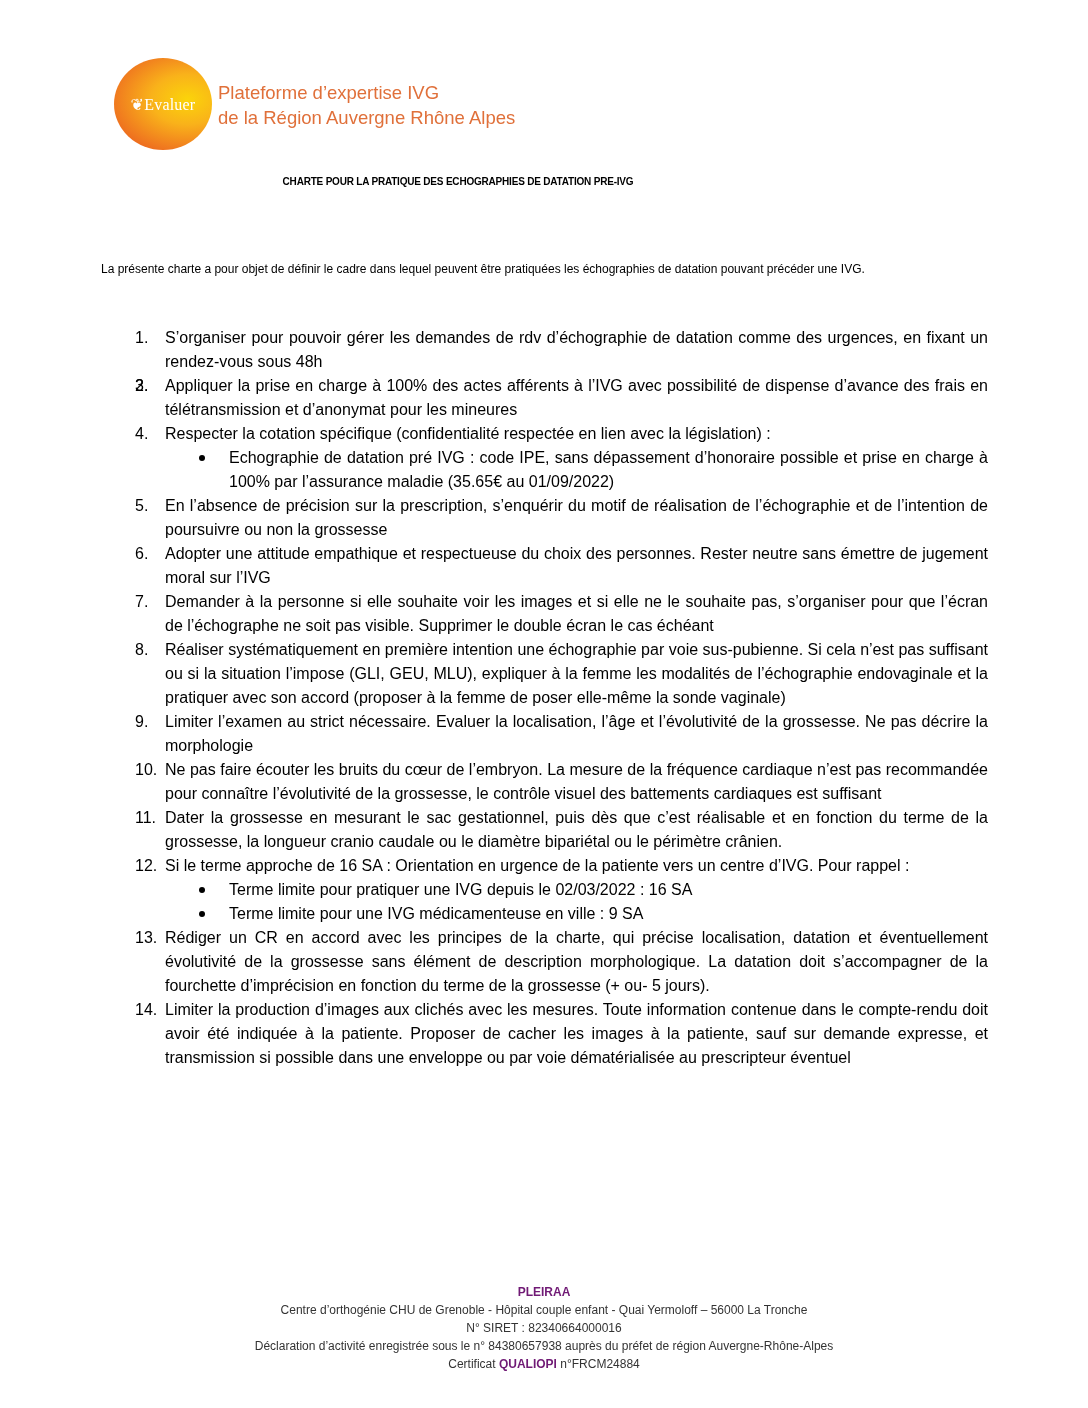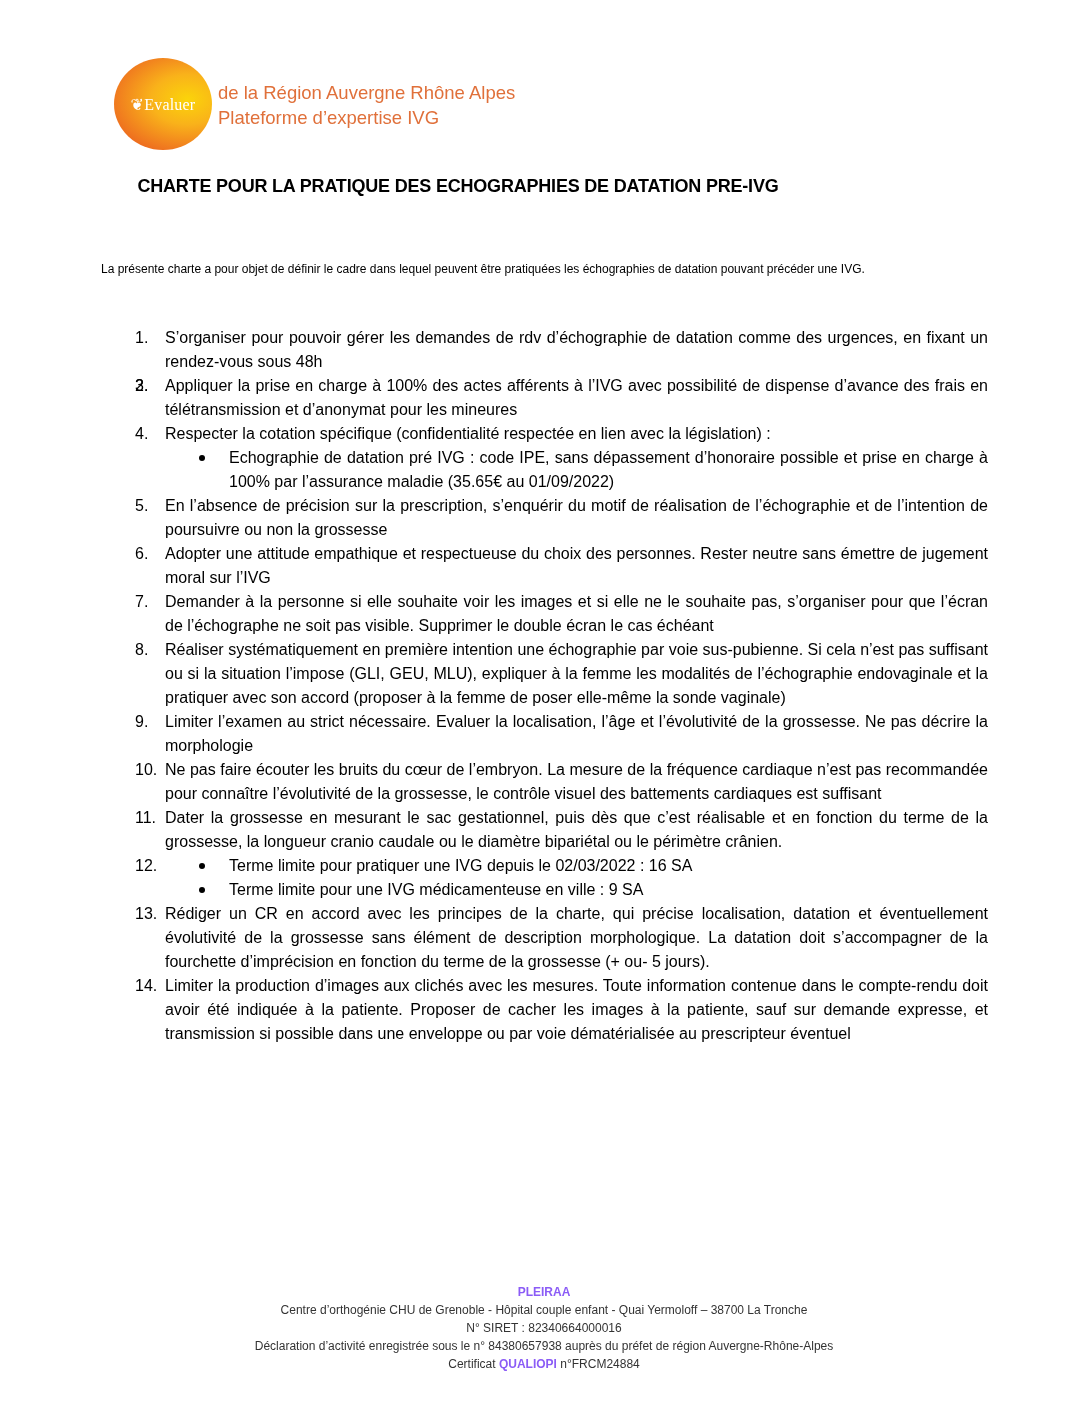--- a/index.html
+++ b/index.html
@@ -17,21 +17,21 @@
   .logo-text {
     font-family: "Liberation Serif", "DejaVu Serif", serif;
     color: #fff; font-size: 16px; letter-spacing: 0.2px;
   }
   .brand {
     position: absolute; left: 218px; top: 80px;
     color: #e0703a; font-size: 18.5px; line-height: 25px;
   }
   .title {
     position: absolute; left: 0; top: 176px; width: 916px; text-align: center;
-    font-weight: bold; font-size: 18px; letter-spacing: -0.2px;
+    font-weight: bold; font-size: 10px; letter-spacing: -0.2px;
   }
   .intro {
     position: absolute; left: 101px; top: 257px; width: 887px;
     font-size: 12px; line-height: 24px; text-align: justify;
   }
   ol.items {
     position: absolute; left: 101px; top: 326px; width: 887px;
     margin: 0; padding: 0; list-style: none;
     font-size: 16px; line-height: 24px;
   }
@@ -48,31 +48,31 @@
     position: relative; padding-left: 64px; text-align: justify;
   }
   .bullet {
     position: absolute; left: 34px; top: 9px; width: 6px; height: 6px;
     border-radius: 50%; background: #000;
   }
   .footer {
     position: absolute; left: 0; top: 1283px; width: 1088px; text-align: center;
     font-size: 12px; line-height: 18px; color: #333;
   }
-  .footer b { color: #8b5cf6; }
+  .footer b { color: #701a75; }
 </style>
 </head>
 <body>
 
 <div class="logo">
   <span class="logo-text">❦Evaluer</span>
 </div>
 <div class="brand">
+  <div>Plateforme d’expertise IVG</div>
   <div>de la Région Auvergne Rhône Alpes</div>
-  <div>Plateforme d’expertise IVG</div>
 </div>
 
 <div class="title">CHARTE POUR LA PRATIQUE DES ECHOGRAPHIES DE DATATION PRE-IVG</div>
 
 <div class="intro">La présente charte a pour objet de définir le cadre dans lequel peuvent être pratiquées les échographies de datation pouvant précéder une IVG.</div>
 
 <ol class="items">
   <li><span class="num">1.</span><span>S’organiser pour pouvoir gérer les demandes de rdv d’échographie de datation comme des urgences, en fixant un rendez-vous sous 48h</span></li>
   <li><span class="num">2.</span></li>
   <li><span class="num">3.</span><span>Appliquer la prise en charge à 100% des actes afférents à l’IVG avec possibilité de dispense d’avance des frais en télétransmission et d’anonymat pour les mineures</span></li>
@@ -81,29 +81,29 @@
       <li><span class="bullet"></span><span>Echographie de datation pré IVG : code IPE, sans dépassement d’honoraire possible et prise en charge à 100% par l’assurance maladie (35.65€ au 01/09/2022)</span></li>
     </ul>
   </li>
   <li><span class="num">5.</span><span>En l’absence de précision sur la prescription, s’enquérir du motif de réalisation de l’échographie et de l’intention de poursuivre ou non la grossesse</span></li>
   <li><span class="num">6.</span><span>Adopter une attitude empathique et respectueuse du choix des personnes. Rester neutre sans émettre de jugement moral sur l’IVG</span></li>
   <li><span class="num">7.</span><span>Demander à la personne si elle souhaite voir les images et si elle ne le souhaite pas, s’organiser pour que l’écran de l’échographe ne soit pas visible. Supprimer le double écran le cas échéant</span></li>
   <li><span class="num">8.</span><span>Réaliser systématiquement en première intention une échographie par voie sus-pubienne. Si cela n’est pas suffisant ou si la situation l’impose (GLI, GEU, MLU), expliquer à la femme les modalités de l’échographie endovaginale et la pratiquer avec son accord (proposer à la femme de poser elle-même la sonde vaginale)</span></li>
   <li><span class="num">9.</span><span>Limiter l’examen au strict nécessaire. Evaluer la localisation, l’âge et l’évolutivité de la grossesse. Ne pas décrire la morphologie</span></li>
   <li><span class="num">10.</span><span>Ne pas faire écouter les bruits du cœur de l’embryon. La mesure de la fréquence cardiaque n’est pas recommandée pour connaître l’évolutivité de la grossesse, le contrôle visuel des battements cardiaques est suffisant</span></li>
   <li><span class="num">11.</span><span>Dater la grossesse en mesurant le sac gestationnel, puis dès que c’est réalisable et en fonction du terme de la grossesse, la longueur cranio caudale ou le diamètre bipariétal ou le périmètre crânien.</span></li>
-  <li><span class="num">12.</span>
+  <li><span class="num">12.</span><span>Si le terme approche de 16 SA : Orientation en urgence de la patiente vers un centre d’IVG. Pour rappel :</span>
     <ul class="sub">
       <li><span class="bullet"></span><span>Terme limite pour pratiquer une IVG depuis le 02/03/2022 : 16 SA</span></li>
       <li><span class="bullet"></span><span>Terme limite pour une IVG médicamenteuse en ville : 9 SA</span></li>
     </ul>
   </li>
   <li><span class="num">13.</span><span>Rédiger un CR en accord avec les principes de la charte, qui précise localisation, datation et éventuellement évolutivité de la grossesse sans élément de description morphologique. La datation doit s’accompagner de la fourchette d’imprécision en fonction du terme de la grossesse (+ ou- 5 jours).</span></li>
   <li><span class="num">14.</span><span>Limiter la production d’images aux clichés avec les mesures. Toute information contenue dans le compte-rendu doit avoir été indiquée à la patiente. Proposer de cacher les images à la patiente, sauf sur demande expresse, et transmission si possible dans une enveloppe ou par voie dématérialisée au prescripteur éventuel</span></li>
 </ol>
 
 <div class="footer">
   <div><b>PLEIRAA</b></div>
-  <div>Centre d’orthogénie CHU de Grenoble - Hôpital couple enfant - Quai Yermoloff – 38700 La Tronche</div>
+  <div>Centre d’orthogénie CHU de Grenoble - Hôpital couple enfant - Quai Yermoloff – 56000 La Tronche</div>
   <div>N° SIRET : 82340664000016</div>
   <div>Déclaration d’activité enregistrée sous le n° 84380657938 auprès du préfet de région Auvergne-Rhône-Alpes</div>
   <div><span>Certificat </span><b>QUALIOPI</b><span> n°FRCM24884</span></div>
 </div>
 
 </body></html>

